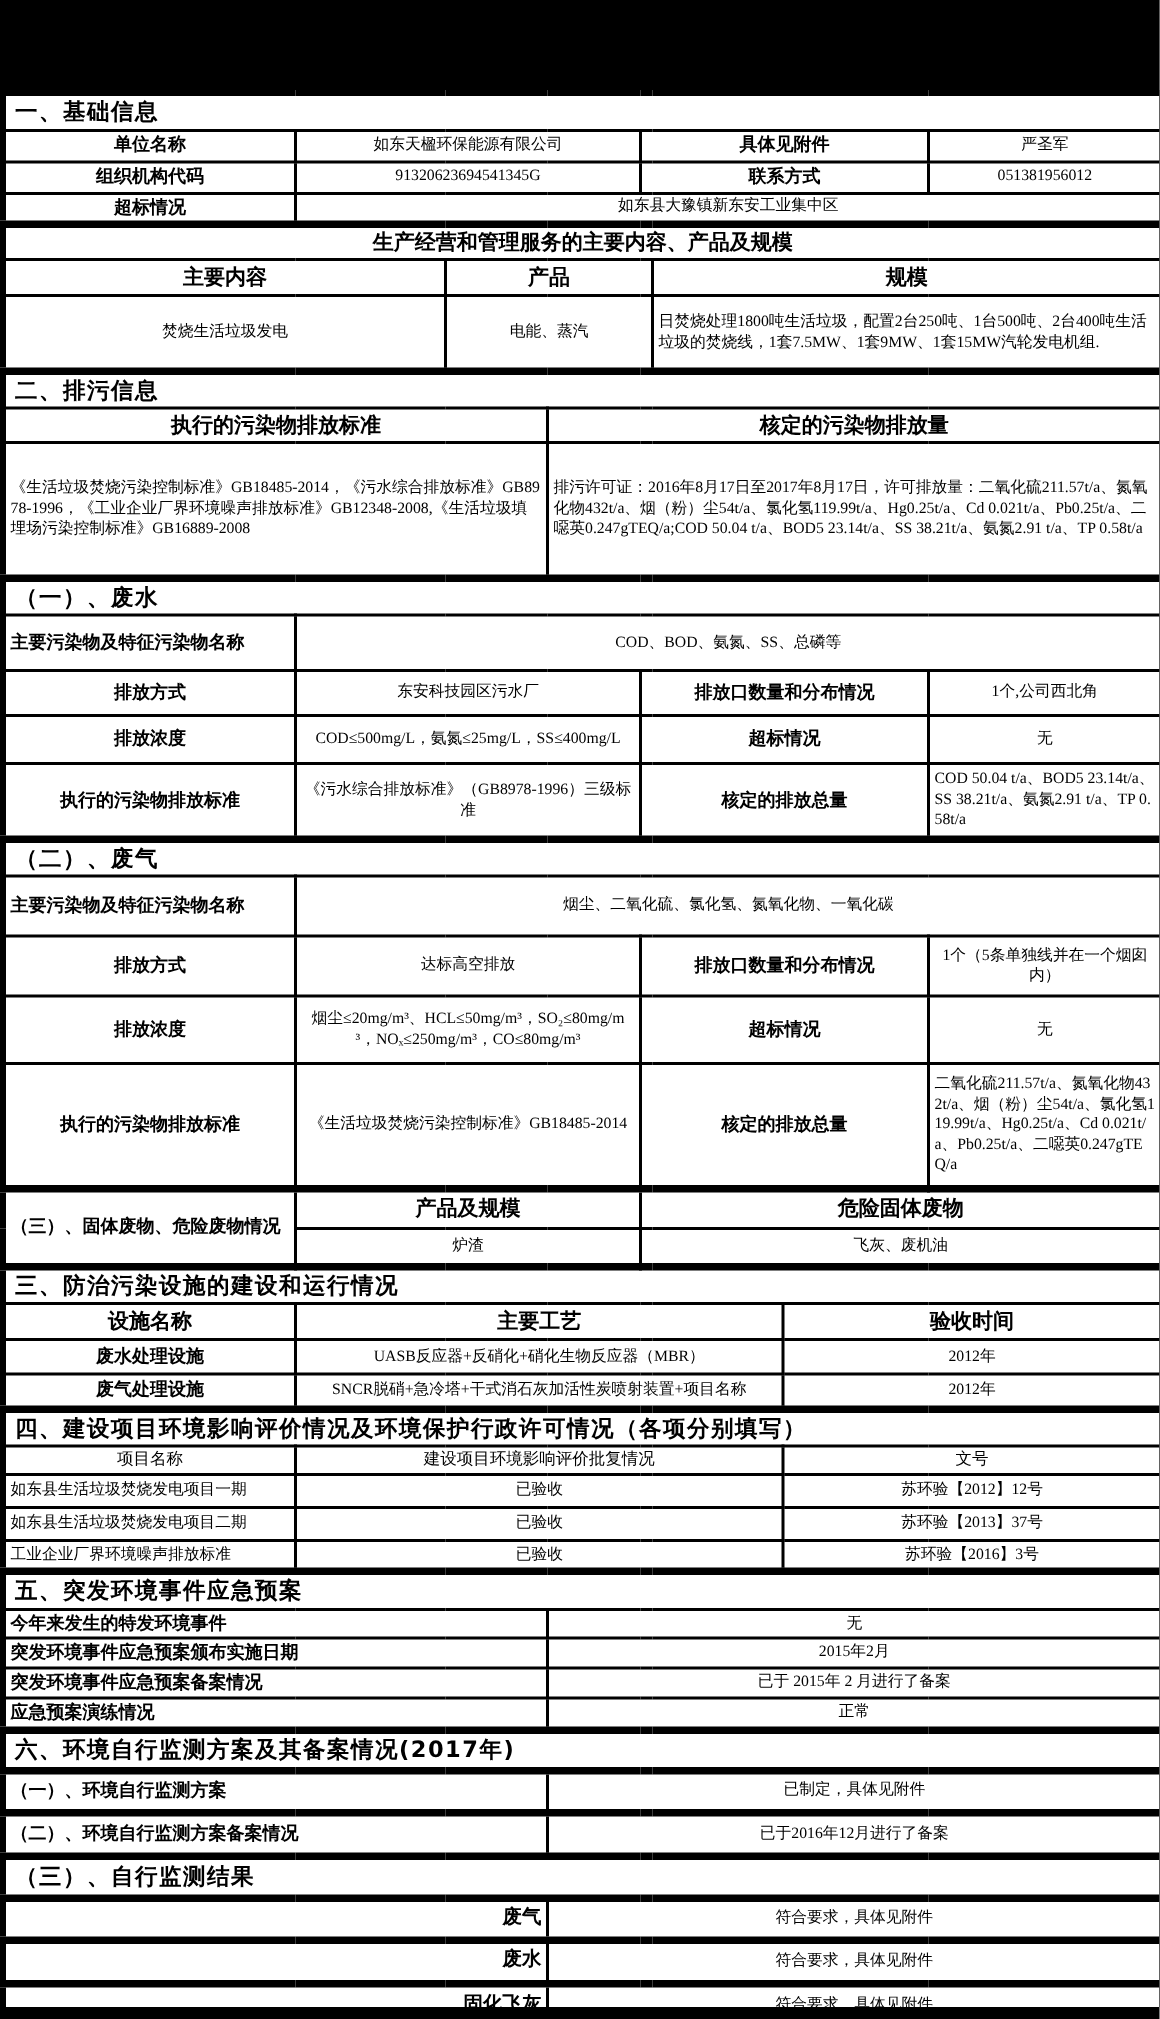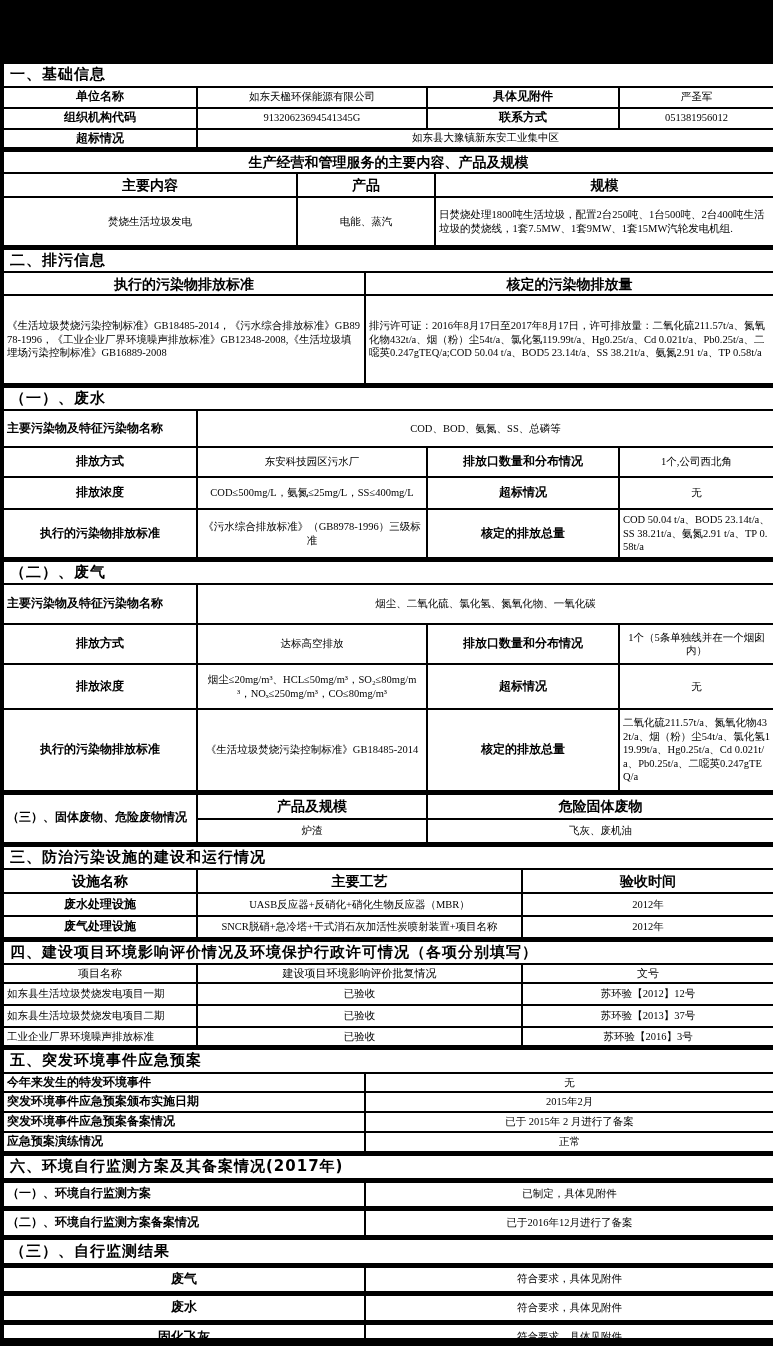--- a/index.html
+++ b/index.html
@@ -21,21 +21,21 @@
   tr.sec td { border-top:5px solid #000; }
   td.sect {
     text-align:left; font-weight:bold; font-size:15px; padding:1px 6px;
     font-family:"DejaVu Sans", sans-serif; letter-spacing:1px;
   }
   td.lbl {
     font-weight:bold; font-size:12px;
     font-family:"DejaVu Sans", sans-serif;
   }
   td.lbl-left { text-align:left; }
-  td.lbl-sm { font-size:13px; }
+  td.lbl-sm { font-size:13px;text-align:right; }
   td.hdr-sm { font-size:11px; }
   td.val-left { text-align:left; }
   td.ctr-hdr { font-weight:bold; font-size:14px; font-family:"DejaVu Sans", sans-serif; }
 </style>
 </head>
 <body>
 
 <div id="screen">
   <div id="top-band"></div>
 

